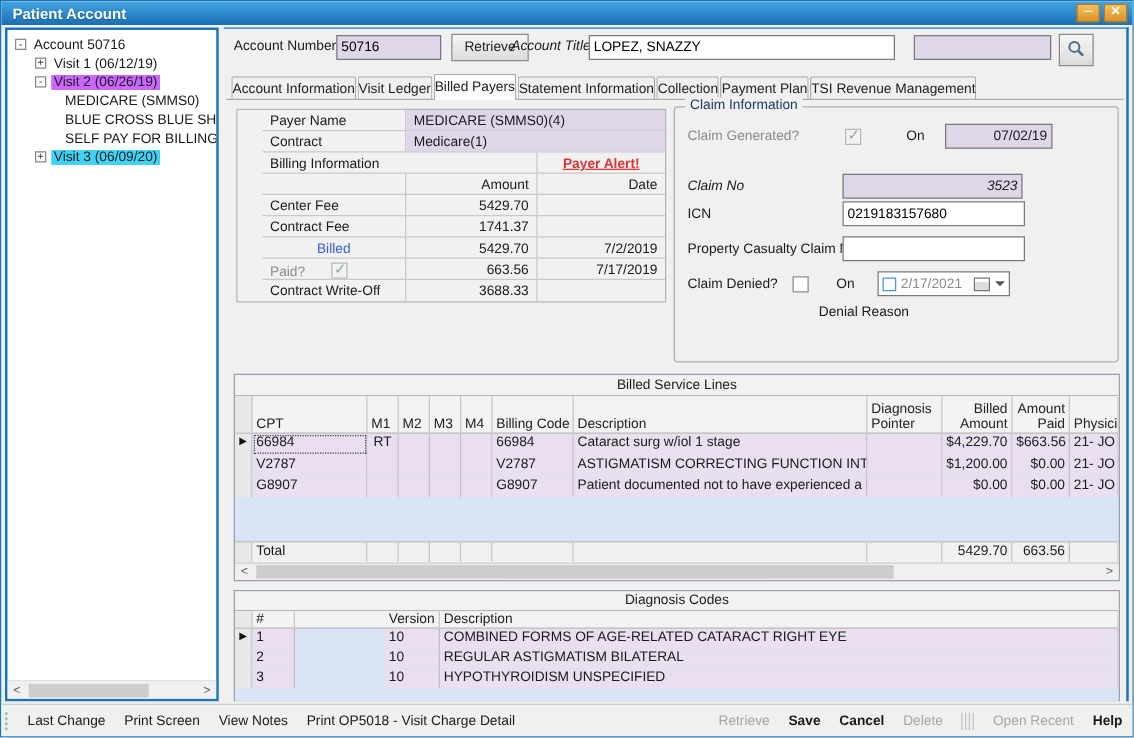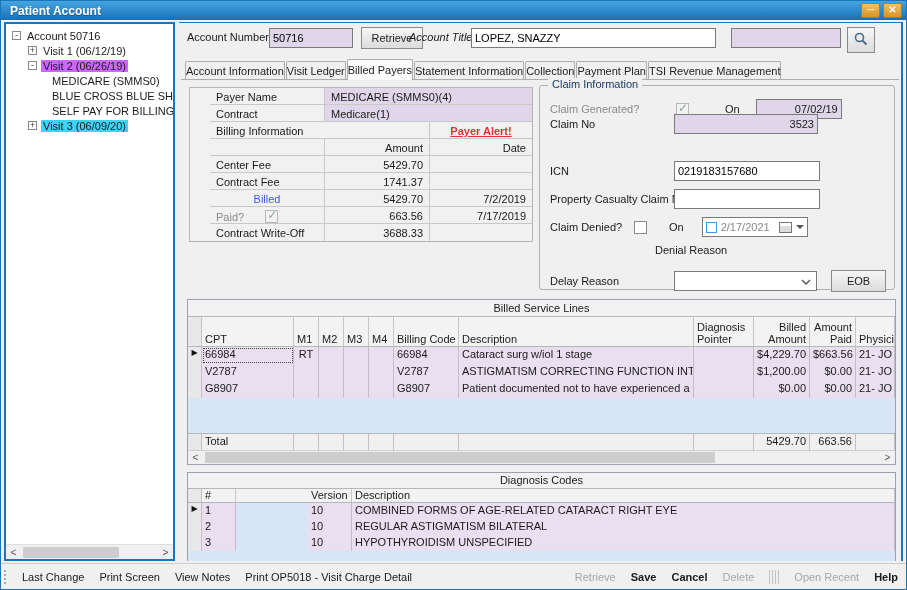--- a/index.html
+++ b/index.html
@@ -277,21 +277,21 @@
 
       <div class="claim-row" style="top:12px;">
         <span class="lab dim">Claim Generated?</span>
         <span class="checkbox disabled">
             <span class="mark">✓</span>
           </span>
         <span style="margin-left:36px;">On</span>
         <span class="field purple" style="margin-left:16px; width:86px; text-align:right; line-height:18px;">07/02/19</span>
       </div>
 
-      <div class="claim-row" style="top:27px;">
+      <div class="claim-row" style="top:52px;font-style:italic;">
         <span class="lab">Claim No</span>
         <span class="field purple" style="margin-left:-2px; width:144px; text-align:right; line-height:18px;">3523</span>
       </div>
 
       <div class="claim-row" style="top:74px;">
         <span class="lab">ICN</span>
         <input class="field" style="margin-left: -2px; width: 146px;" value="0219183157680">
       </div>
 
       <div class="claim-row" style="top:102px;">
@@ -314,30 +314,20 @@
       <div class="claim-row" style="top:158px;flex-direction:column;">
         <span class="lab">Denial Reason</span>
         <span class="combo" style="margin-left:-2px;">
           <span></span>
           <svg class="chev" width="10" height="6" viewBox="0 0 10 6">
               <path d="M1 1 L5 5 L9 1" fill="none" stroke="#555" stroke-width="1.4"></path>
             </svg>
         </span>
       </div>
 
-      <div class="claim-row" style="top:184px;">
-        <span class="lab">Delay Reason</span>
-        <span class="combo" style="margin-left:-2px;">
-          <span></span>
-          <svg class="chev" width="10" height="6" viewBox="0 0 10 6">
-              <path d="M1 1 L5 5 L9 1" fill="none" stroke="#555" stroke-width="1.4"></path>
-            </svg>
-        </span>
-        <button class="btn" style="margin-left:14px; width:56px; height:22px;">EOB</button>
-      </div>
     </div>
 
     <div class="grid-group" style="top:276px; height:166px;">
       <div class="grid-caption">Billed Service Lines</div>
 
       <div class="g-row g-head" style="height:30px;">
         <div class="g-cell sel-col"></div>
         <div class="g-cell sl-cpt">CPT</div>
         <div class="g-cell sl-m">M1</div>
         <div class="g-cell sl-m">M2</div>

